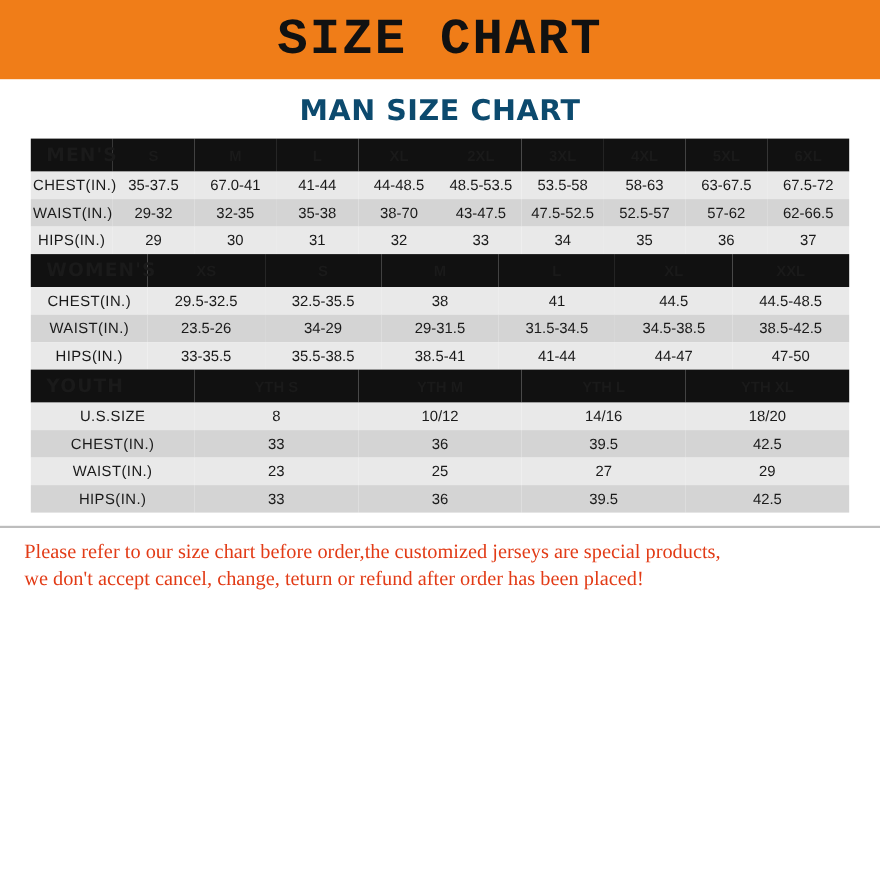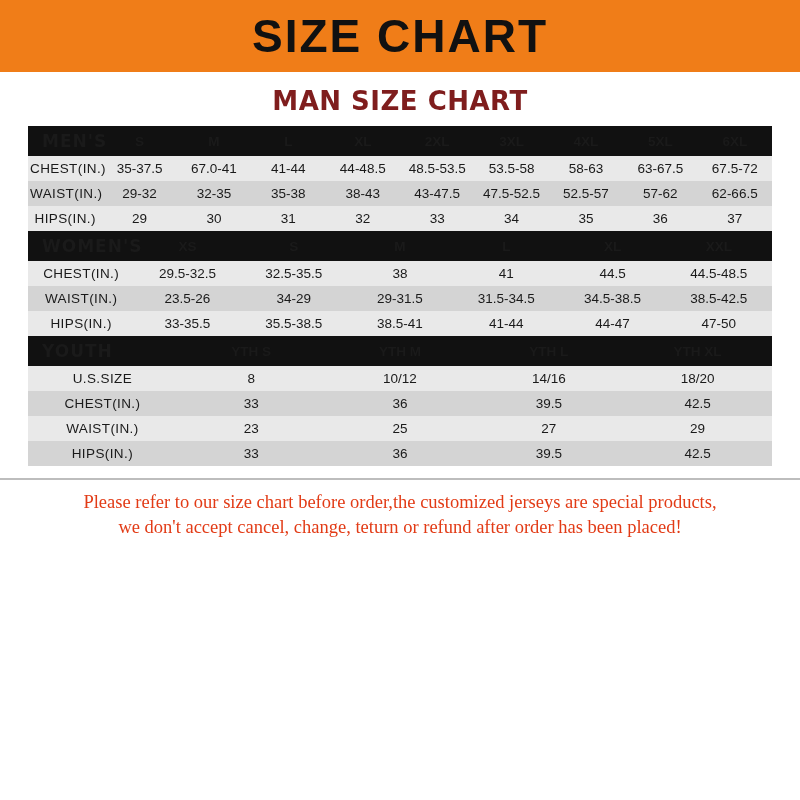--- a/index.html
+++ b/index.html
@@ -21,36 +21,36 @@
   
   .banner {
     width: 100%;
     height: 72px;
     background: #f07d18;
     display: flex;
     align-items: center;
     justify-content: center;
   }
   .banner-title {
-    font-family: Liberation Sans, sans-serif;
+    font-family: Liberation Mono, monospace;
     font-weight: bold;
     font-size: 46px;
     letter-spacing: 2px;
     color: #111111;
     line-height: 1;
   }
   .section {
     padding: 0 28px;
   }
   .section-title {
     text-align: center;
     font-family: "DejaVu Sans", sans-serif;
     font-weight: bold;
     font-size: 26px;
-    color: #7f1d1d;
+    color: #0c4a6e;
     letter-spacing: 0.5px;
     margin: 14px 0 10px 0;
   }
   table.chart {
     width: 100%;
     border-collapse: collapse;
     table-layout: fixed;
   }
   table.chart th, table.chart td {
     text-align: center;
@@ -85,21 +85,21 @@
     margin-top: 12px;
     border-top: 2px solid #bdbdbd;
     padding: 10px 22px 0 22px;
   }
   .footer p {
     margin: 0;
     color: #e23b16;
     font-family: "Liberation Serif", serif;
     font-size: 18.5px;
     line-height: 1.35;
-    text-align: center;
+    text-align: left;
   }
 </style>
 </head>
 <body>
 
 <div class="page">
 
   <div class="banner">
     <div class="banner-title">SIZE CHART</div>
   </div>
@@ -132,21 +132,21 @@
           <td>53.5-58</td>
           <td>58-63</td>
           <td>63-67.5</td>
           <td>67.5-72</td>
         </tr>
         <tr class="dark">
           <td class="rowlabel">WAIST(IN.)</td>
           <td>29-32</td>
           <td>32-35</td>
           <td>35-38</td>
-          <td>38-43</td>
+          <td>38-70</td>
           <td>43-47.5</td>
           <td>47.5-52.5</td>
           <td>52.5-57</td>
           <td>57-62</td>
           <td>62-66.5</td>
         </tr>
         <tr class="light">
           <td class="rowlabel">HIPS(IN.)</td>
           <td>29</td>
           <td>30</td>

